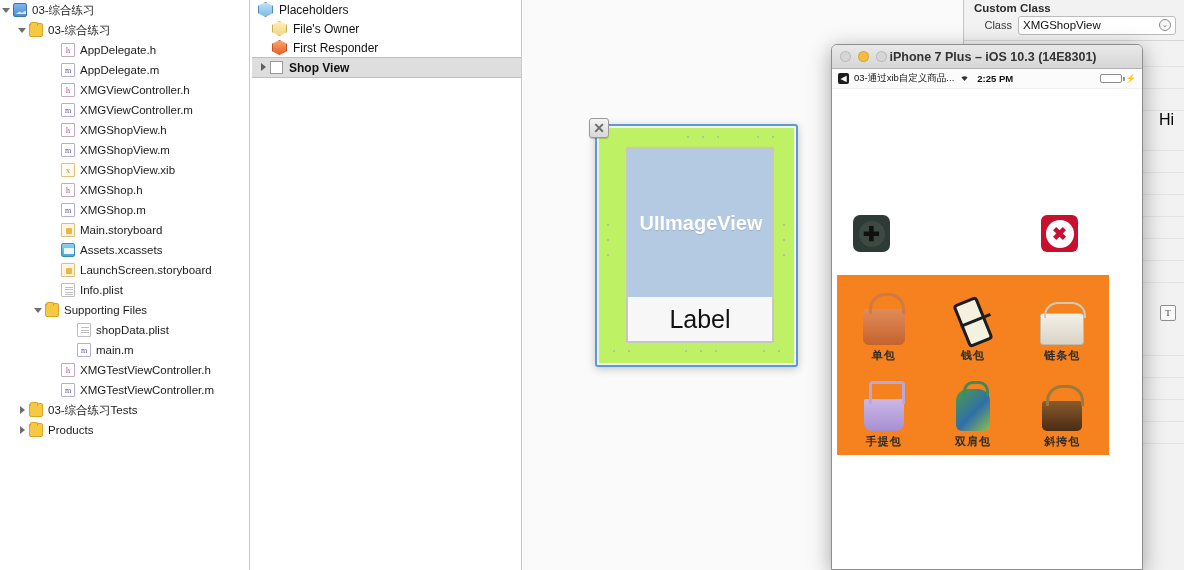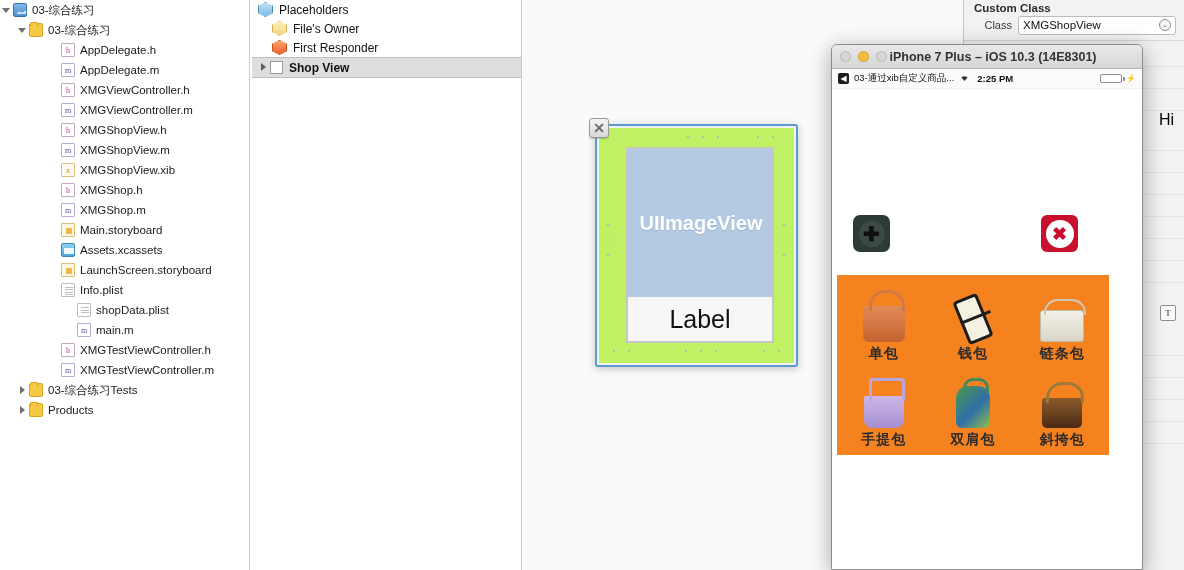--- a/index.html
+++ b/index.html
@@ -212,21 +212,21 @@
   .btn-del .circ { width:28px; height:28px; border-radius:50%; background:#ffffff;
       display:flex; align-items:center; justify-content:center; color:#c8102e; font-size:18px; font-weight:700; line-height:1; }
 
   .grid {
     position:absolute; left:5px; top:186px; width:272px; height:180px;
     background:#f5821f; padding:5px 2px 4px 2px;
   }
   .grid-row { display:flex; height:86px; }
   .cell { flex:1; display:flex; flex-direction:column; align-items:center; justify-content:flex-end; padding-bottom:3px; }
   .cell .thumb { height:58px; width:58px; display:flex; align-items:flex-end; justify-content:center; }
-  .cell .cap { font-size:14px; color:#2b2b2b; font-weight:700; margin-top:3px; letter-spacing:1px; }
+  .cell .cap { font-size:11px; color:#2b2b2b; font-weight:700; margin-top:3px; letter-spacing:1px; }
 
   
   .bag { position:relative; }
   .bag1 { width:42px; height:36px; background:linear-gradient(#e08b5a,#c4632e); border-radius:3px 3px 6px 6px; }
   .bag1::before{ content:""; position:absolute; left:6px; top:-16px; width:30px; height:18px;
     border:3px solid #cf7a44; border-bottom:none; border-radius:16px 16px 0 0; }
   .bag2 { width:26px; height:46px; background:#f4f1e0; border:3px solid #1d1d1d; border-radius:4px; transform:rotate(-22deg); }
   .bag2::after{ content:""; position:absolute; left:-3px; top:18px; width:32px; height:3px; background:#1d1d1d; }
   .bag3 { width:44px; height:32px; background:linear-gradient(#f3f0e8,#d9d4c6); border:1px solid #c2bcab; border-radius:3px; }
   .bag3::before{ content:""; position:absolute; left:3px; top:-12px; width:38px; height:14px;
@@ -333,20 +333,25 @@
         </div>
         <div class="nav-row" style="padding-left: 50px;">
           <span class="tri"></span>
           <span class="ic ic-story"></span>
           <span class="nav-label">LaunchScreen.storyboard</span>
         </div>
         <div class="nav-row" style="padding-left: 50px;">
           <span class="tri"></span>
           <span class="ic ic-plist"></span>
           <span class="nav-label">Info.plist</span>
+        </div>
+        <div class="nav-row" style="padding-left: 34px;">
+          <span class="tri open"></span>
+          <span class="ic ic-folder"></span>
+          <span class="nav-label">Supporting Files</span>
         </div>
         <div class="nav-row" style="padding-left: 66px; text-align: center;">
           <span class="tri"></span>
           <span class="ic ic-plist"></span>
           <span class="nav-label">shopData.plist</span>
         </div>
         <div class="nav-row" style="padding-left: 66px;">
           <span class="tri"></span>
           <span class="ic ic-m">
             <span class="glyph">m</span>

